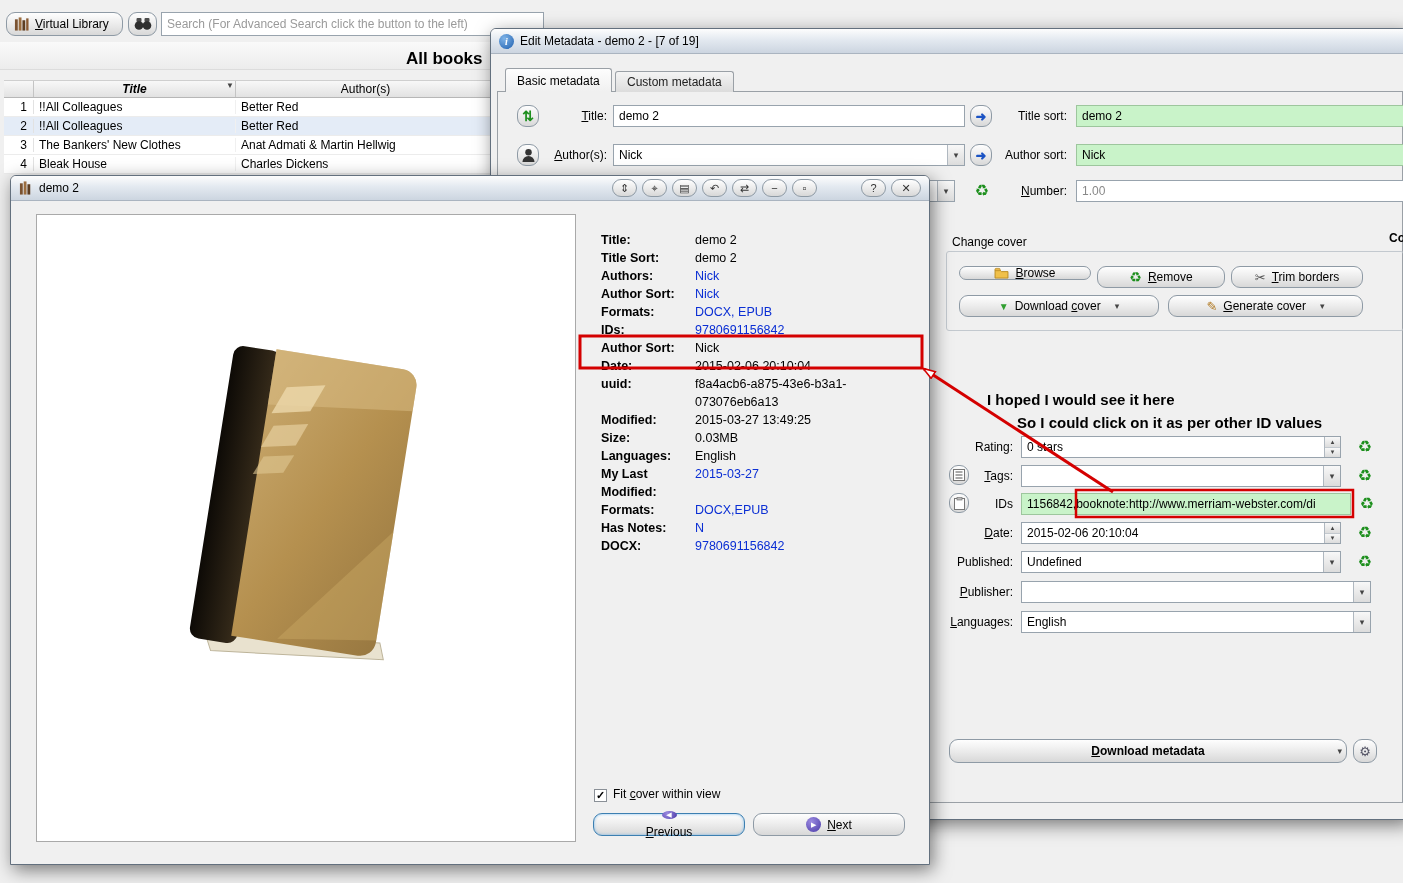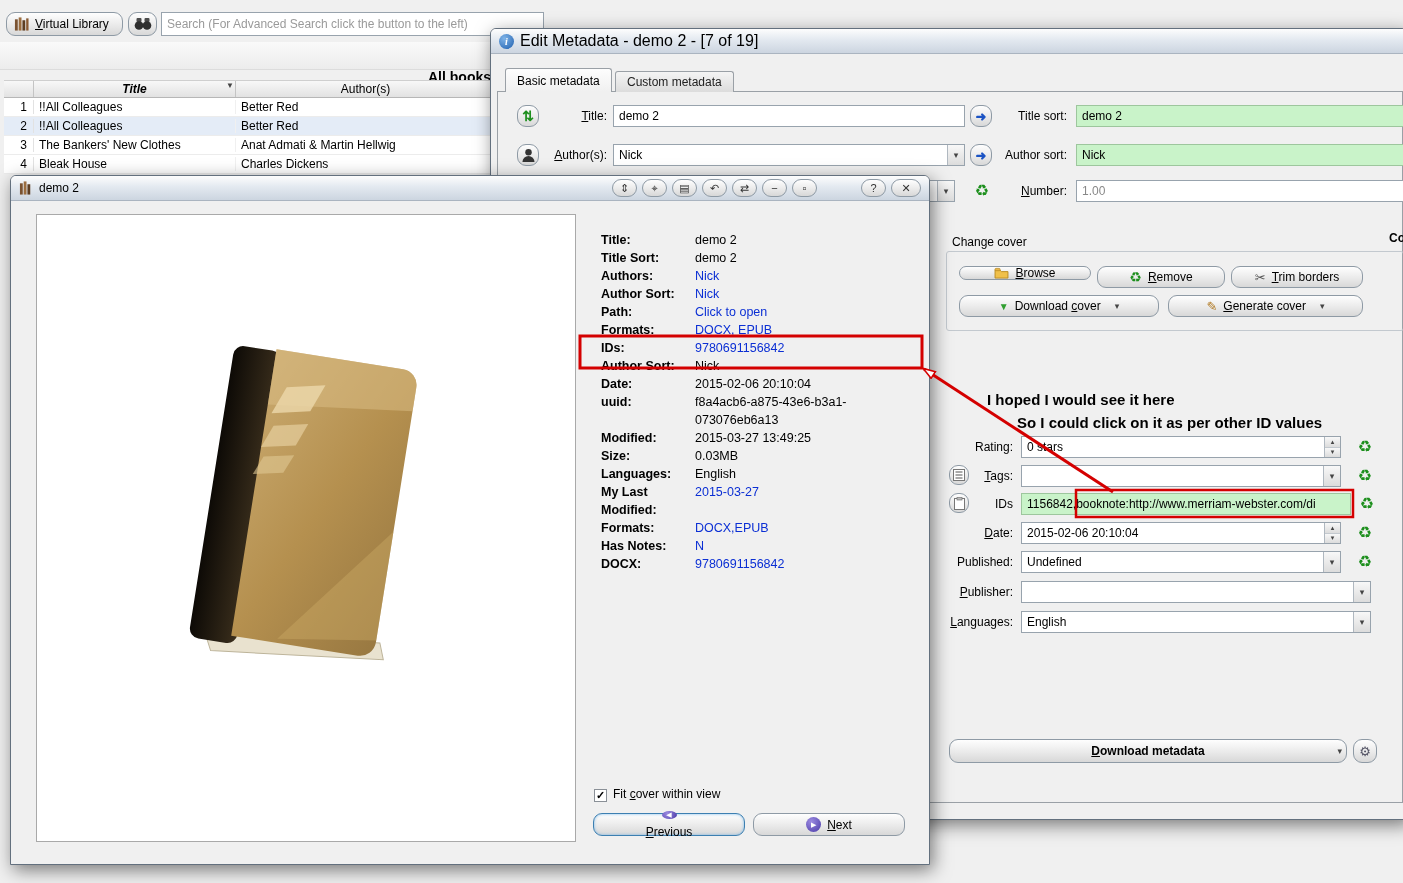--- a/index.html
+++ b/index.html
@@ -37,39 +37,39 @@
 
   
   #main-window { position:absolute; inset:0; background:#f0f0f0; }
   #vl-btn { position:absolute; left:6px; top:12px; width:117px; height:24px;
             justify-content:flex-start; padding:0 7px; }
   #search-btn { position:absolute; left:128px; top:12px; width:29px; height:24px; }
   #search-input { left:161px; top:12px; width:383px; height:24px; }
   #search-input::placeholder { color:#9a9a9a; }
   #allbooks-bar { position:absolute; left:0; top:42px; width:935px; height:28px;
                   background:linear-gradient(#fafafa,#ececec); border-bottom:1px solid #dcdcdc; }
-  #allbooks-label { position:absolute; left:428px; top:7px; font-weight:bold; font-size:14px;margin-top:20px; }
+  #allbooks-label { position:absolute; left:406px; top:7px; font-weight:bold; font-size:17px; }
   #booktable { position:absolute; left:4px; top:80px; width:492px; background:#bef264; }
   .thead { display:flex; height:18px; background:linear-gradient(#f8f8f8,#e2e2e2);
            border-top:1px solid #cfcfcf; border-bottom:1px solid #b7b7b7; }
   .th { display:flex; align-items:center; justify-content:center; border-right:1px solid #c4c4c4; }
   .th.tnum { width:30px; } .th.ttitle { width:202px; font-weight:bold; font-style:italic; gap:4px; }
   .th.tauthor { flex:1; }
   .sort-ind { font-size:8px; color:#444; position:absolute; left:222px; }
   .trow { display:flex; height:19px; align-items:center; background:#fff;
           border-bottom:1px solid #ececec; }
   .trow.selected { background:#e4ecf7; }
   .td-num { width:30px; text-align:right; padding-right:6px; border-right:1px solid #e2e2e2; }
   .td-title { width:202px; padding-left:5px; border-right:1px solid #f0f0f0;
               white-space:nowrap; overflow:hidden; }
   .td-author { flex:1; padding-left:5px; white-space:nowrap; overflow:hidden; }
 
   
   #edit-dialog { left:490px; top:28px; width:918px; height:792px; z-index:2; }
-  #edit-dialog .titlebar span.title-text { font-size:16px; }
+  #edit-dialog .titlebar span.title-text { font-size:12px; }
   .info-ico { width:15px; height:15px; border-radius:50%ный; border-radius:50%;
               background:radial-gradient(circle at 35% 30%, #7fb4e8, #1f5fae);
               color:#fff; font-weight:bold; font-style:italic; font-size:10px;
               display:inline-flex; align-items:center; justify-content:center; font-family:"Liberation Serif",serif; }
   .tab { position:absolute; padding:0 11px; display:flex; align-items:center;
          border:1px solid #9aa0a6; border-bottom:none; border-radius:3px 3px 0 0; }
   .tab.active { left:14px; top:39px; height:24px; background:linear-gradient(#fdfdfd,#f0f0f0);
                 z-index:2; }
   .tab.inactive { left:124px; top:42px; height:21px;
                   background:linear-gradient(#f4f4f4,#dcdcdc); color:#222; }
@@ -410,24 +410,20 @@
       </div>
     <div class="drow">
         <span class="dl">Authors:</span>
         <span class="dv link">Nick</span>
       </div>
     <div class="drow">
         <span class="dl">Author Sort:</span>
         <span class="dv link">Nick</span>
       </div>
     <div class="drow">
-        <span class="dl">Path:</span>
-        <span class="dv link">Click to open</span>
-      </div>
-    <div class="drow">
         <span class="dl">Formats:</span>
         <span class="dv link">DOCX, EPUB</span>
       </div>
     <div class="drow">
         <span class="dl">IDs:</span>
         <span class="dv link">9780691156842</span>
       </div>
     <div class="drow">
         <span class="dl">Author Sort:</span>
         <span class="dv">Nick</span>

